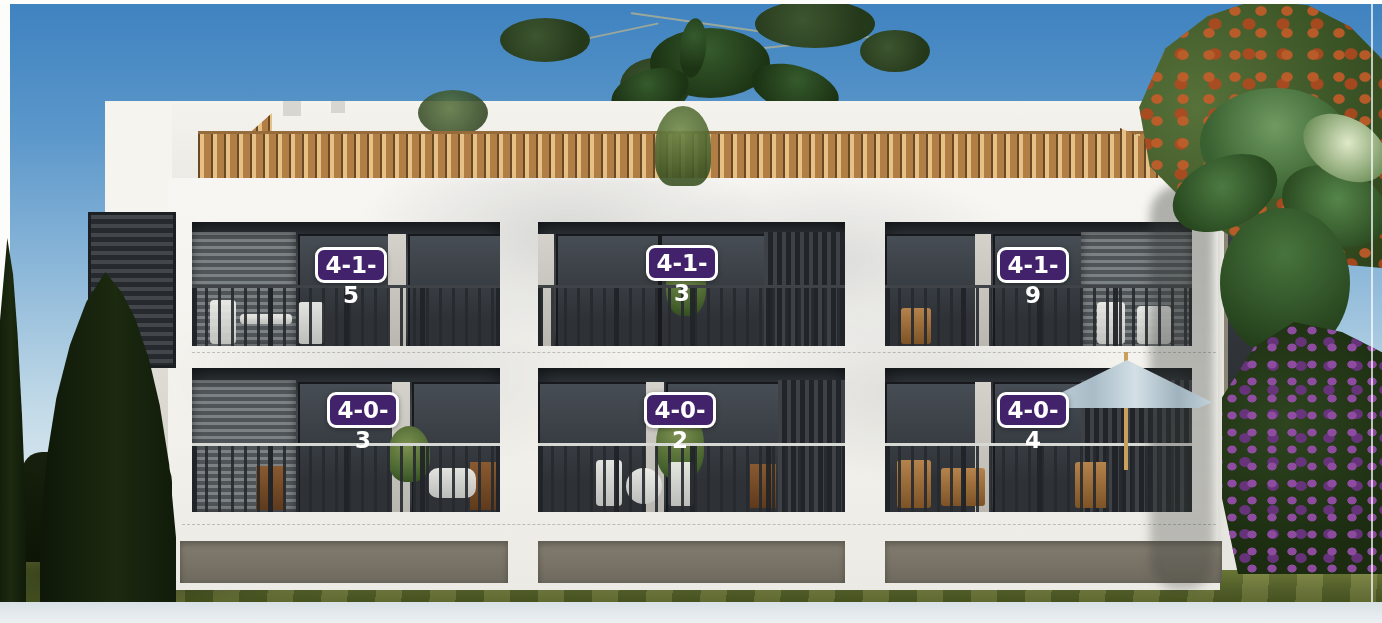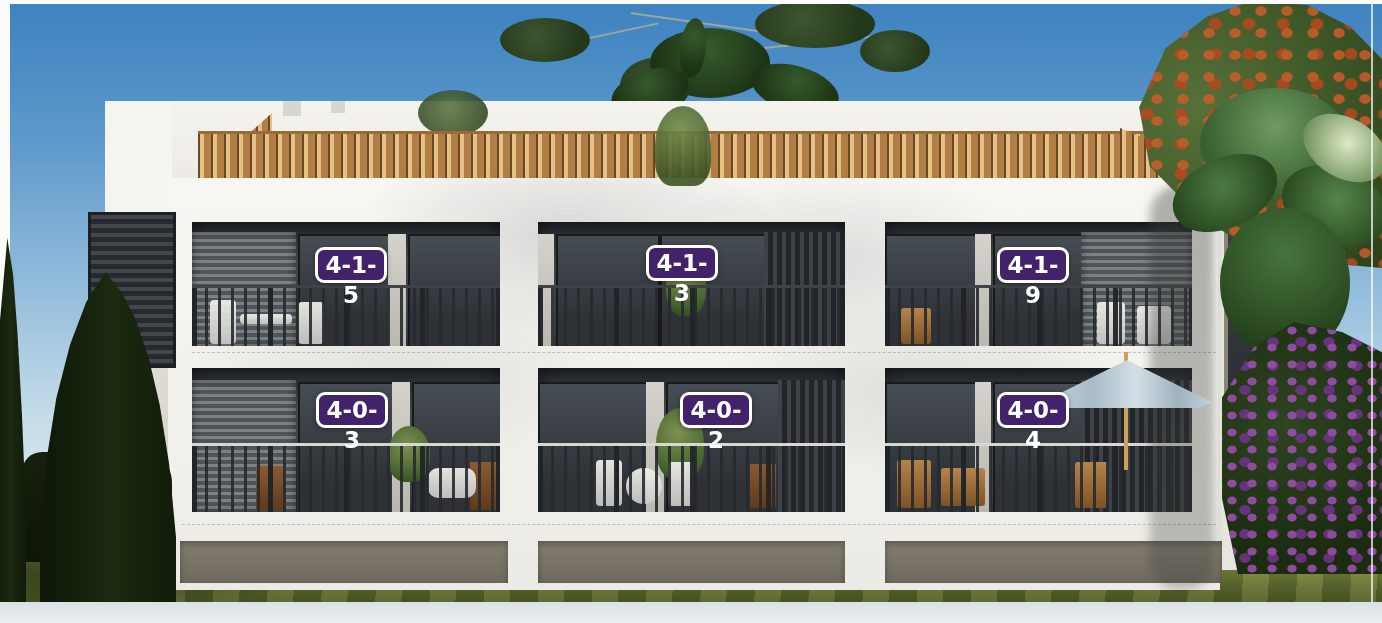--- a/index.html
+++ b/index.html
@@ -227,22 +227,22 @@
   <div class="abs" id="umbrella-canopy"></div>
 
   <div class="abs" style="left:180px;top:541px;width:328px;height:42px;z-index:12;background:linear-gradient(180deg,#837d71,#6e695e);box-shadow:inset 0 3px 6px rgba(0,0,0,.3);"></div>
   <div class="abs" style="left:538px;top:541px;width:307px;height:42px;z-index:12;background:linear-gradient(180deg,#837d71,#6e695e);box-shadow:inset 0 3px 6px rgba(0,0,0,.3);"></div>
   <div class="abs" style="left:885px;top:541px;width:337px;height:42px;z-index:12;background:linear-gradient(180deg,#837d71,#6e695e);box-shadow:inset 0 3px 6px rgba(0,0,0,.3);"></div>
 
 
   <div class="badge" style="left:315px;top:247px;">4-1-5</div>
   <div class="badge" style="left:646px;top:245px;">4-1-3</div>
   <div class="badge" style="left:997px;top:247px;">4-1-9</div>
-  <div class="badge" style="left:316px;top:392px;">4-0-3</div>
-  <div class="badge" style="left:644px;top:392px;margin-left:36px;">4-0-2</div>
+  <div class="badge" style="left:327px;top:392px;">4-0-3</div>
+  <div class="badge" style="left:644px;top:392px;">4-0-2</div>
   <div class="badge" style="left:997px;top:392px;">4-0-4</div>
 
   <div class="cypress" id="cypress-small"></div>
   <div class="abs" id="hedge-left"></div>
   <div class="cypress" id="cypress-big"></div>
 
   <div class="abs" id="branches">
     <div class="twig" style="left:10px;top:38px;width:150px;transform:rotate(-12deg);"></div>
     <div class="twig" style="left:130px;top:24px;width:170px;transform:rotate(8deg);"></div>
     <div class="twig" style="left:250px;top:40px;width:160px;transform:rotate(-6deg);"></div>

